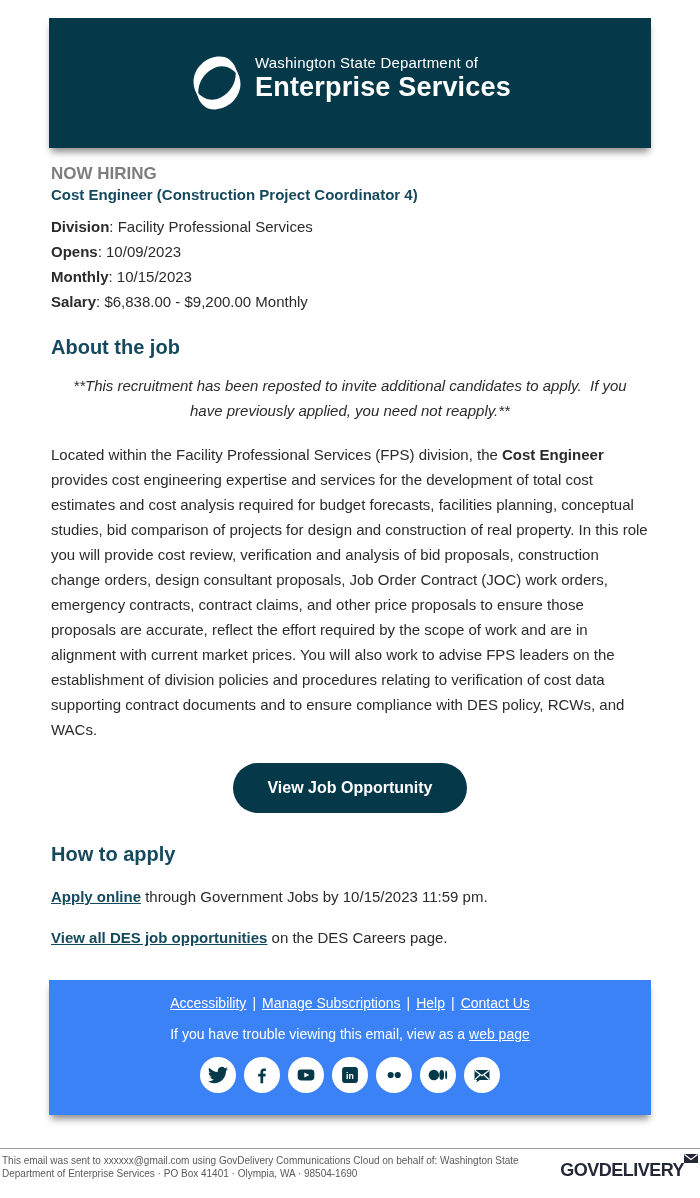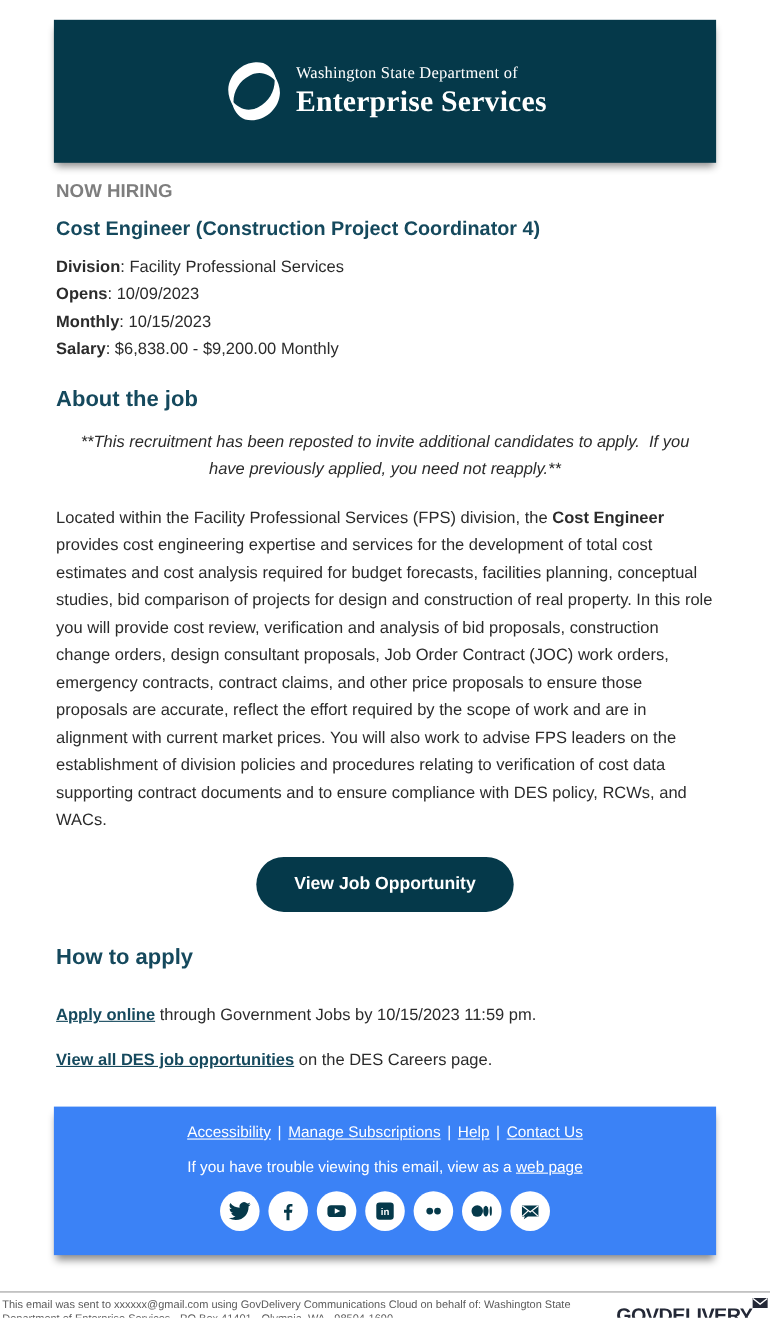--- a/index.html
+++ b/index.html
@@ -3,43 +3,43 @@
 <meta charset="utf-8">
 <style>
   * { margin:0; padding:0; box-sizing:border-box; }
   html,body { width:700px; height:1198px; background:#ffffff; overflow:hidden;
               font-family:"Liberation Sans", sans-serif; }
   .email-wrap { width:602px; margin:18px auto 0 49px; }
 
   
   .hdr { height:130px; background:#05394a; display:flex; align-items:center; justify-content:center;
          box-shadow:0 6px 7px -2px rgba(0,0,0,.45); }
-  .logo { display:flex; align-items:center; gap:10px;font-family:Liberation Serif, serif; }
+  .logo { display:flex; align-items:flex-start; gap:10px; }
   .logo svg { width:56px; height:58px; }
   .logo-text .small { color:#fff; font-size:15px; font-weight:400; letter-spacing:.2px; }
   .logo-text .big   { color:#fff; font-size:27px; font-weight:700; letter-spacing:.2px; margin-top:1px; }
 
   
   .content { padding:0 2px; color:#2b2b2b; font-size:15px; }
   .eyebrow { margin-top:16px; color:#7e7e7e; font-size:17px; font-weight:700; }
-  .job-title { margin-top:14px; color:#15495d; font-size:18px; font-weight:700; }
+  .job-title { margin-top:2px; color:#15495d; font-size:15px; font-weight:700; }
   .details { margin-top:11px; line-height:25px; }
   .details b { font-weight:700; }
   h2.sect { color:#15495d; font-size:20px; font-weight:700; }
   .about-h { margin-top:22px; }
   .notice { margin:14px auto 0; width:96%; text-align:center; font-style:italic;
             line-height:25px; white-space:pre-wrap; color:#2b2b2b; }
   .body-p { margin-top:19px; line-height:25px; text-align:left; }
   .body-p b { font-weight:700; }
   .btn-row { text-align:center; margin-top:21px; }
   .cta { display:inline-block; background:#05394a; color:#fff; border:none; cursor:pointer;
          font-family:"Liberation Sans", sans-serif; font-size:16px; font-weight:700;
          padding:16px 34px; border-radius:28px; }
   .apply-h { margin-top:30px; }
-  .apply-line { margin-top:30px; line-height:21px; }
+  .apply-line { margin-top:20px; line-height:21px; }
   .apply-line + .apply-line { margin-top:20px; }
   a.inlink { color:#15495d; font-weight:700; text-decoration:underline; }
 
   
   .ftr { margin-top:32px; background:#3b82f6; color:#fff; text-align:center;
          padding:15px 10px 22px; box-shadow:0 6px 7px -2px rgba(0,0,0,.45); }
   .ftr-links { font-size:14px; }
   .ftr-links a { color:#fff; text-decoration:underline; }
   .ftr-links .sep { padding:0 6px; text-decoration:none; }
   .trouble { margin-top:15px; font-size:14px; }

